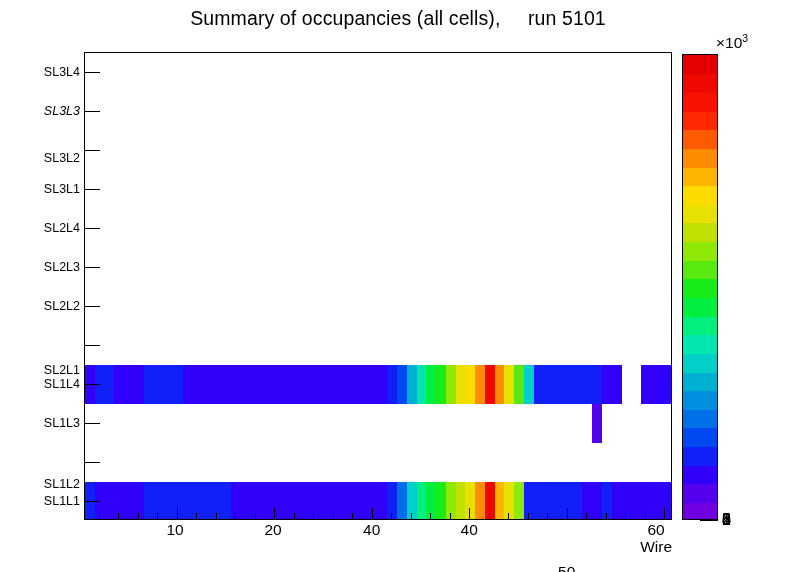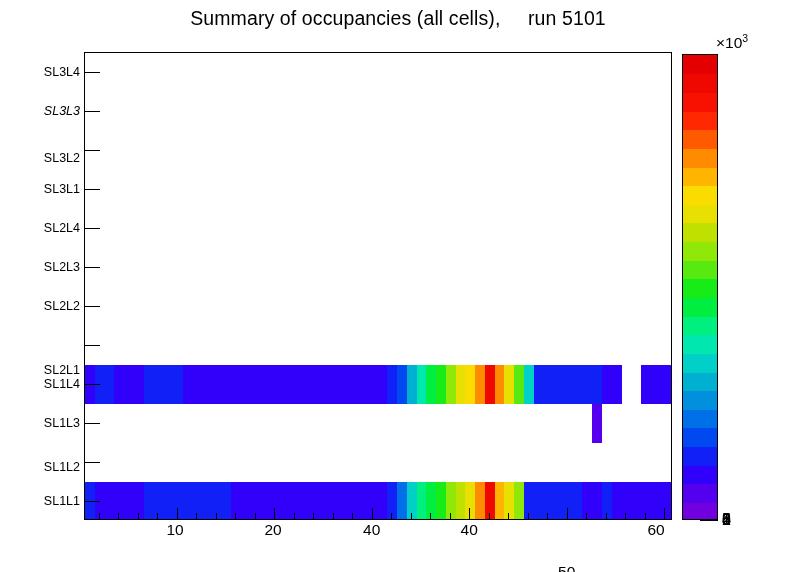--- a/index.html
+++ b/index.html
@@ -167,21 +167,21 @@
         <div class="cell" style="left: 555.821px; width: 10.3512px; top: 312px; height: 39px; background: rgb(48, 0, 251);"></div>
         <div class="cell" style="left: 565.572px; width: 10.3512px; top: 312px; height: 39px; background: rgb(48, 0, 251);"></div>
         <div class="cell" style="left: 575.323px; width: 10.3512px; top: 312px; height: 39px; background: rgb(48, 0, 251);"></div>
       </div>
   </div>
 
   <div id="yaxis">
       <div class="ytick" style="top: 500.5px;"></div>
       <div class="ylab" style="top: 500.5px;">SL1L1</div>
       <div class="ytick" style="top: 461.5px;"></div>
-      <div class="ylab" style="top: 467px; text-align: center;">SL1L2</div>
+      <div class="ylab" style="top: 484px; text-align: center;">SL1L2</div>
       <div class="ytick" style="top: 422.5px;"></div>
       <div class="ylab" style="top: 422.5px;">SL1L3</div>
       <div class="ytick" style="top: 383.5px;"></div>
       <div class="ylab" style="top: 383.5px;">SL1L4</div>
       <div class="ytick" style="top: 344.5px;"></div>
       <div class="ylab" style="top: 344.5px; margin-top: 25px;">SL2L1</div>
       <div class="ytick" style="top: 305.5px;"></div>
       <div class="ylab" style="top: 305.5px;">SL2L2</div>
       <div class="ytick" style="top: 266.5px;"></div>
       <div class="ylab" style="top: 266.5px;">SL2L3</div>
@@ -227,20 +227,21 @@
       <div class="xtick" style="left: 625.194px; top: 513px; height: 7px;"></div>
       <div class="xtick" style="left: 644.697px; top: 513px; height: 7px;"></div>
       <div class="xtick" style="left: 664.199px; top: 508px; height: 12px;"></div>
       <div class="xlab" style="left: 175px;">10</div>
       <div class="xlab" style="left: 273px;">20</div>
       <div class="xlab" style="left: 371.662px;">40</div>
       <div class="xlab" style="left: 469.174px;">40</div>
       <div class="xlab" style="left: 566.687px; margin-top: 42px;">50</div>
       <div class="xlab" style="left: 656px;">60</div>
     </div>
+  <div id="xtitle">Wire</div>
 
   <div id="palette">
       <div class="pband" style="background: rgb(112, 0, 224); top: 447.36px; height: 19.34px;"></div>
       <div class="pband" style="background: rgb(84, 0, 238); top: 428.72px; height: 19.34px;"></div>
       <div class="pband" style="background: rgb(48, 0, 251); top: 410.08px; height: 19.34px;"></div>
       <div class="pband" style="background: rgb(16, 32, 246); top: 391.44px; height: 19.34px;"></div>
       <div class="pband" style="background: rgb(0, 72, 240); top: 372.8px; height: 19.34px;"></div>
       <div class="pband" style="background: rgb(0, 112, 232); top: 354.16px; height: 19.34px;"></div>
       <div class="pband" style="background: rgb(0, 144, 221); top: 335.52px; height: 19.34px;"></div>
       <div class="pband" style="background: rgb(0, 176, 208); top: 316.88px; height: 19.34px;"></div>

